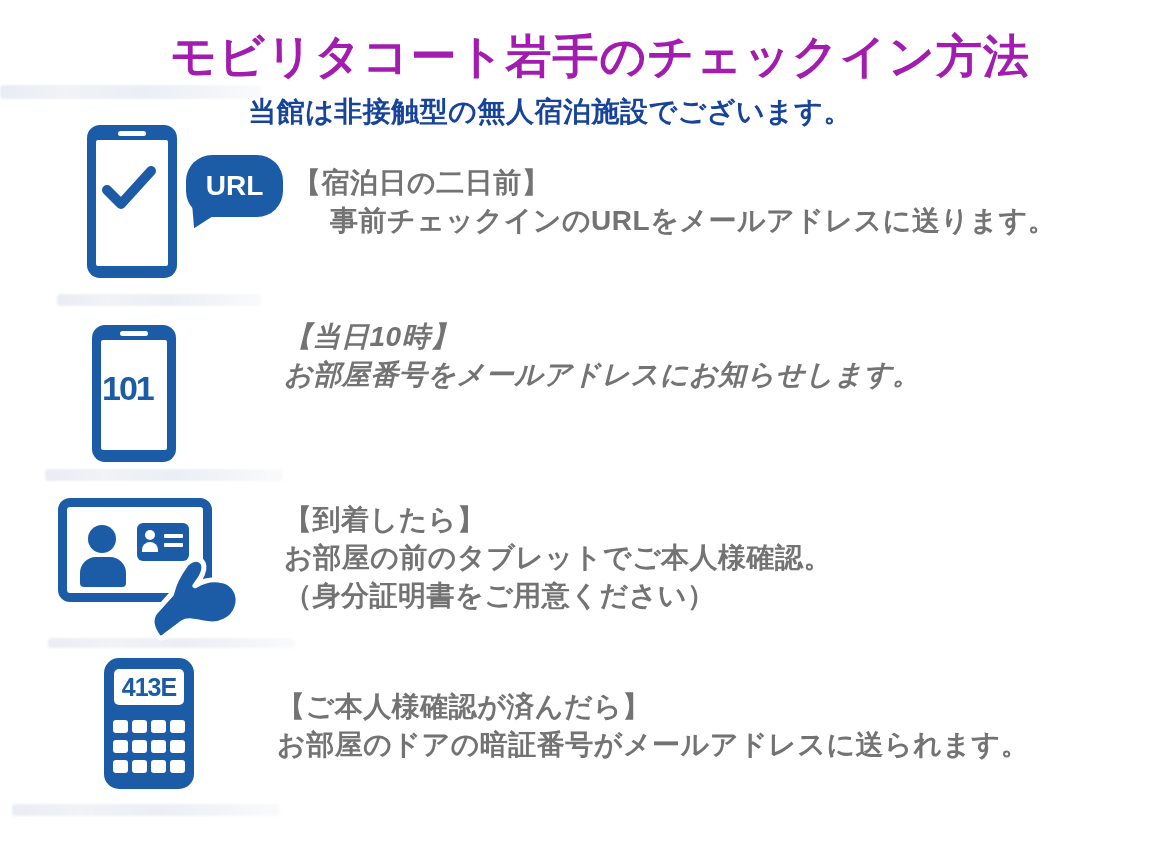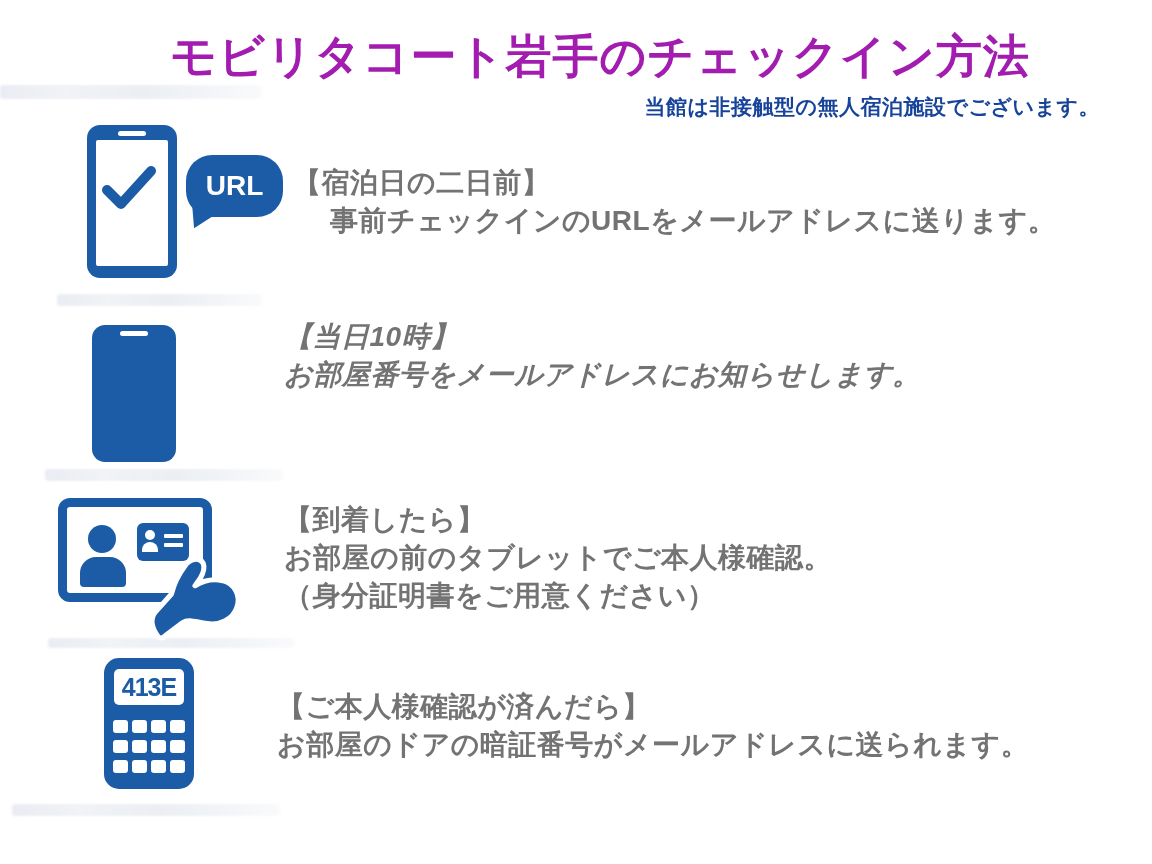--- a/index.html
+++ b/index.html
@@ -6,22 +6,22 @@
   .canvas{
     position:relative;width:1152px;height:864px;background:#ffffff;overflow:hidden;
     font-family:"Liberation Sans","DejaVu Sans",sans-serif;
   }
   
   .title{
     position:absolute;left:48px;top:26px;width:1104px;text-align:center;
     font-size:46px;font-weight:bold;color:#a21caf;letter-spacing:1px;white-space:nowrap;
   }
   .subtitle{
-    position:absolute;left:0;top:93px;width:1100px;text-align:right;
-    font-size:21px;font-weight:bold;color:#17449a;letter-spacing:0.5px;white-space:nowrap;
+    position:absolute;left:0;top:93px;width:1100px;text-align:center;
+    font-size:28px;font-weight:bold;color:#17449a;letter-spacing:0.5px;white-space:nowrap;
   }
   
   .step-text{
     position:absolute;color:#737373;font-weight:bold;font-size:28px;line-height:38px;
     white-space:nowrap;letter-spacing:0.5px;
   }
   .st1{left:293px;top:164px;}
   .st1 .line{padding-left:37px;}
   .st2{left:284px;top:318px;font-style:italic;}
   .st3{left:284px;top:501px;}
@@ -115,20 +115,23 @@
     <div class="tail"></div>
     <span class="label">URL</span>
   </div>
   <div class="step-text st1">
     <div class="heading">【宿泊日の二日前】</div>
     <div class="line">事前チェックインのURLをメールアドレスに送ります。</div>
   </div>
 
   <div class="phone phone2">
     <div class="speaker"></div>
+    <div class="screen">
+      <div class="room-num">101</div>
+    </div>
   </div>
   <div class="step-text st2">
     <div class="heading">【当日10時】</div>
     <div class="line">お部屋番号をメールアドレスにお知らせします。</div>
   </div>
 
   <div class="tablet">
     <div class="tab-head"></div>
     <div class="tab-body"></div>
     <div class="id-card">

